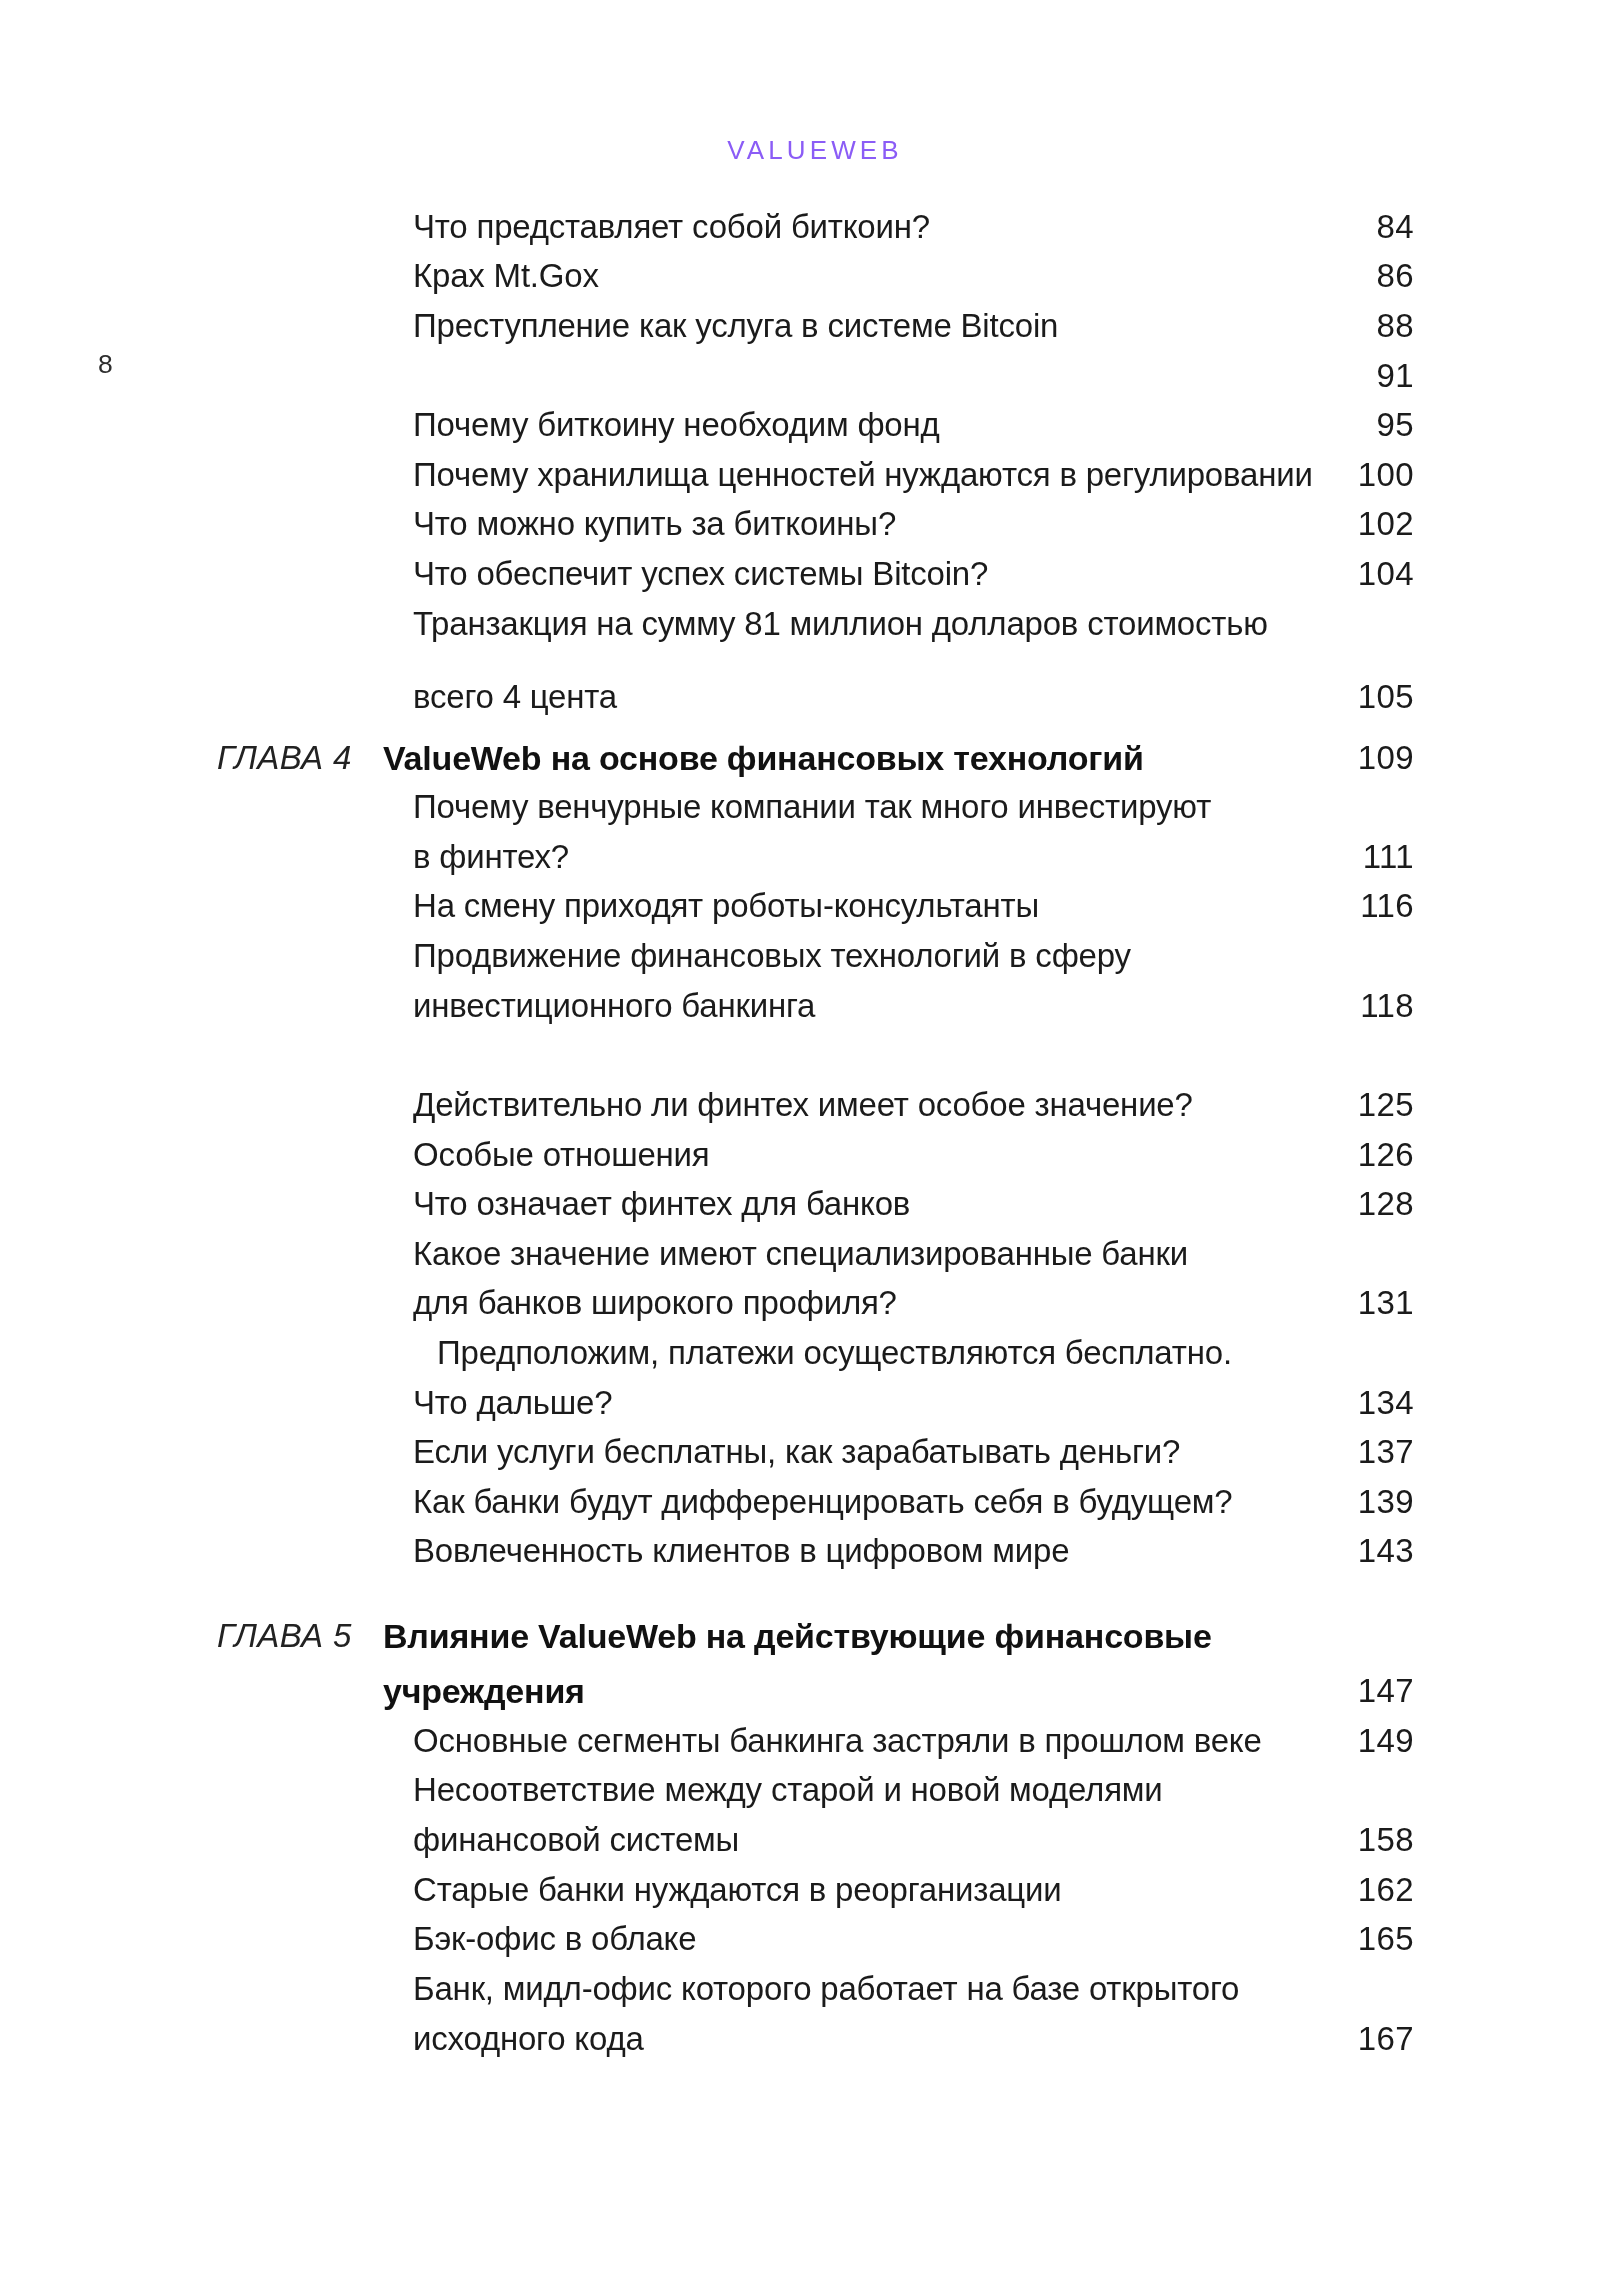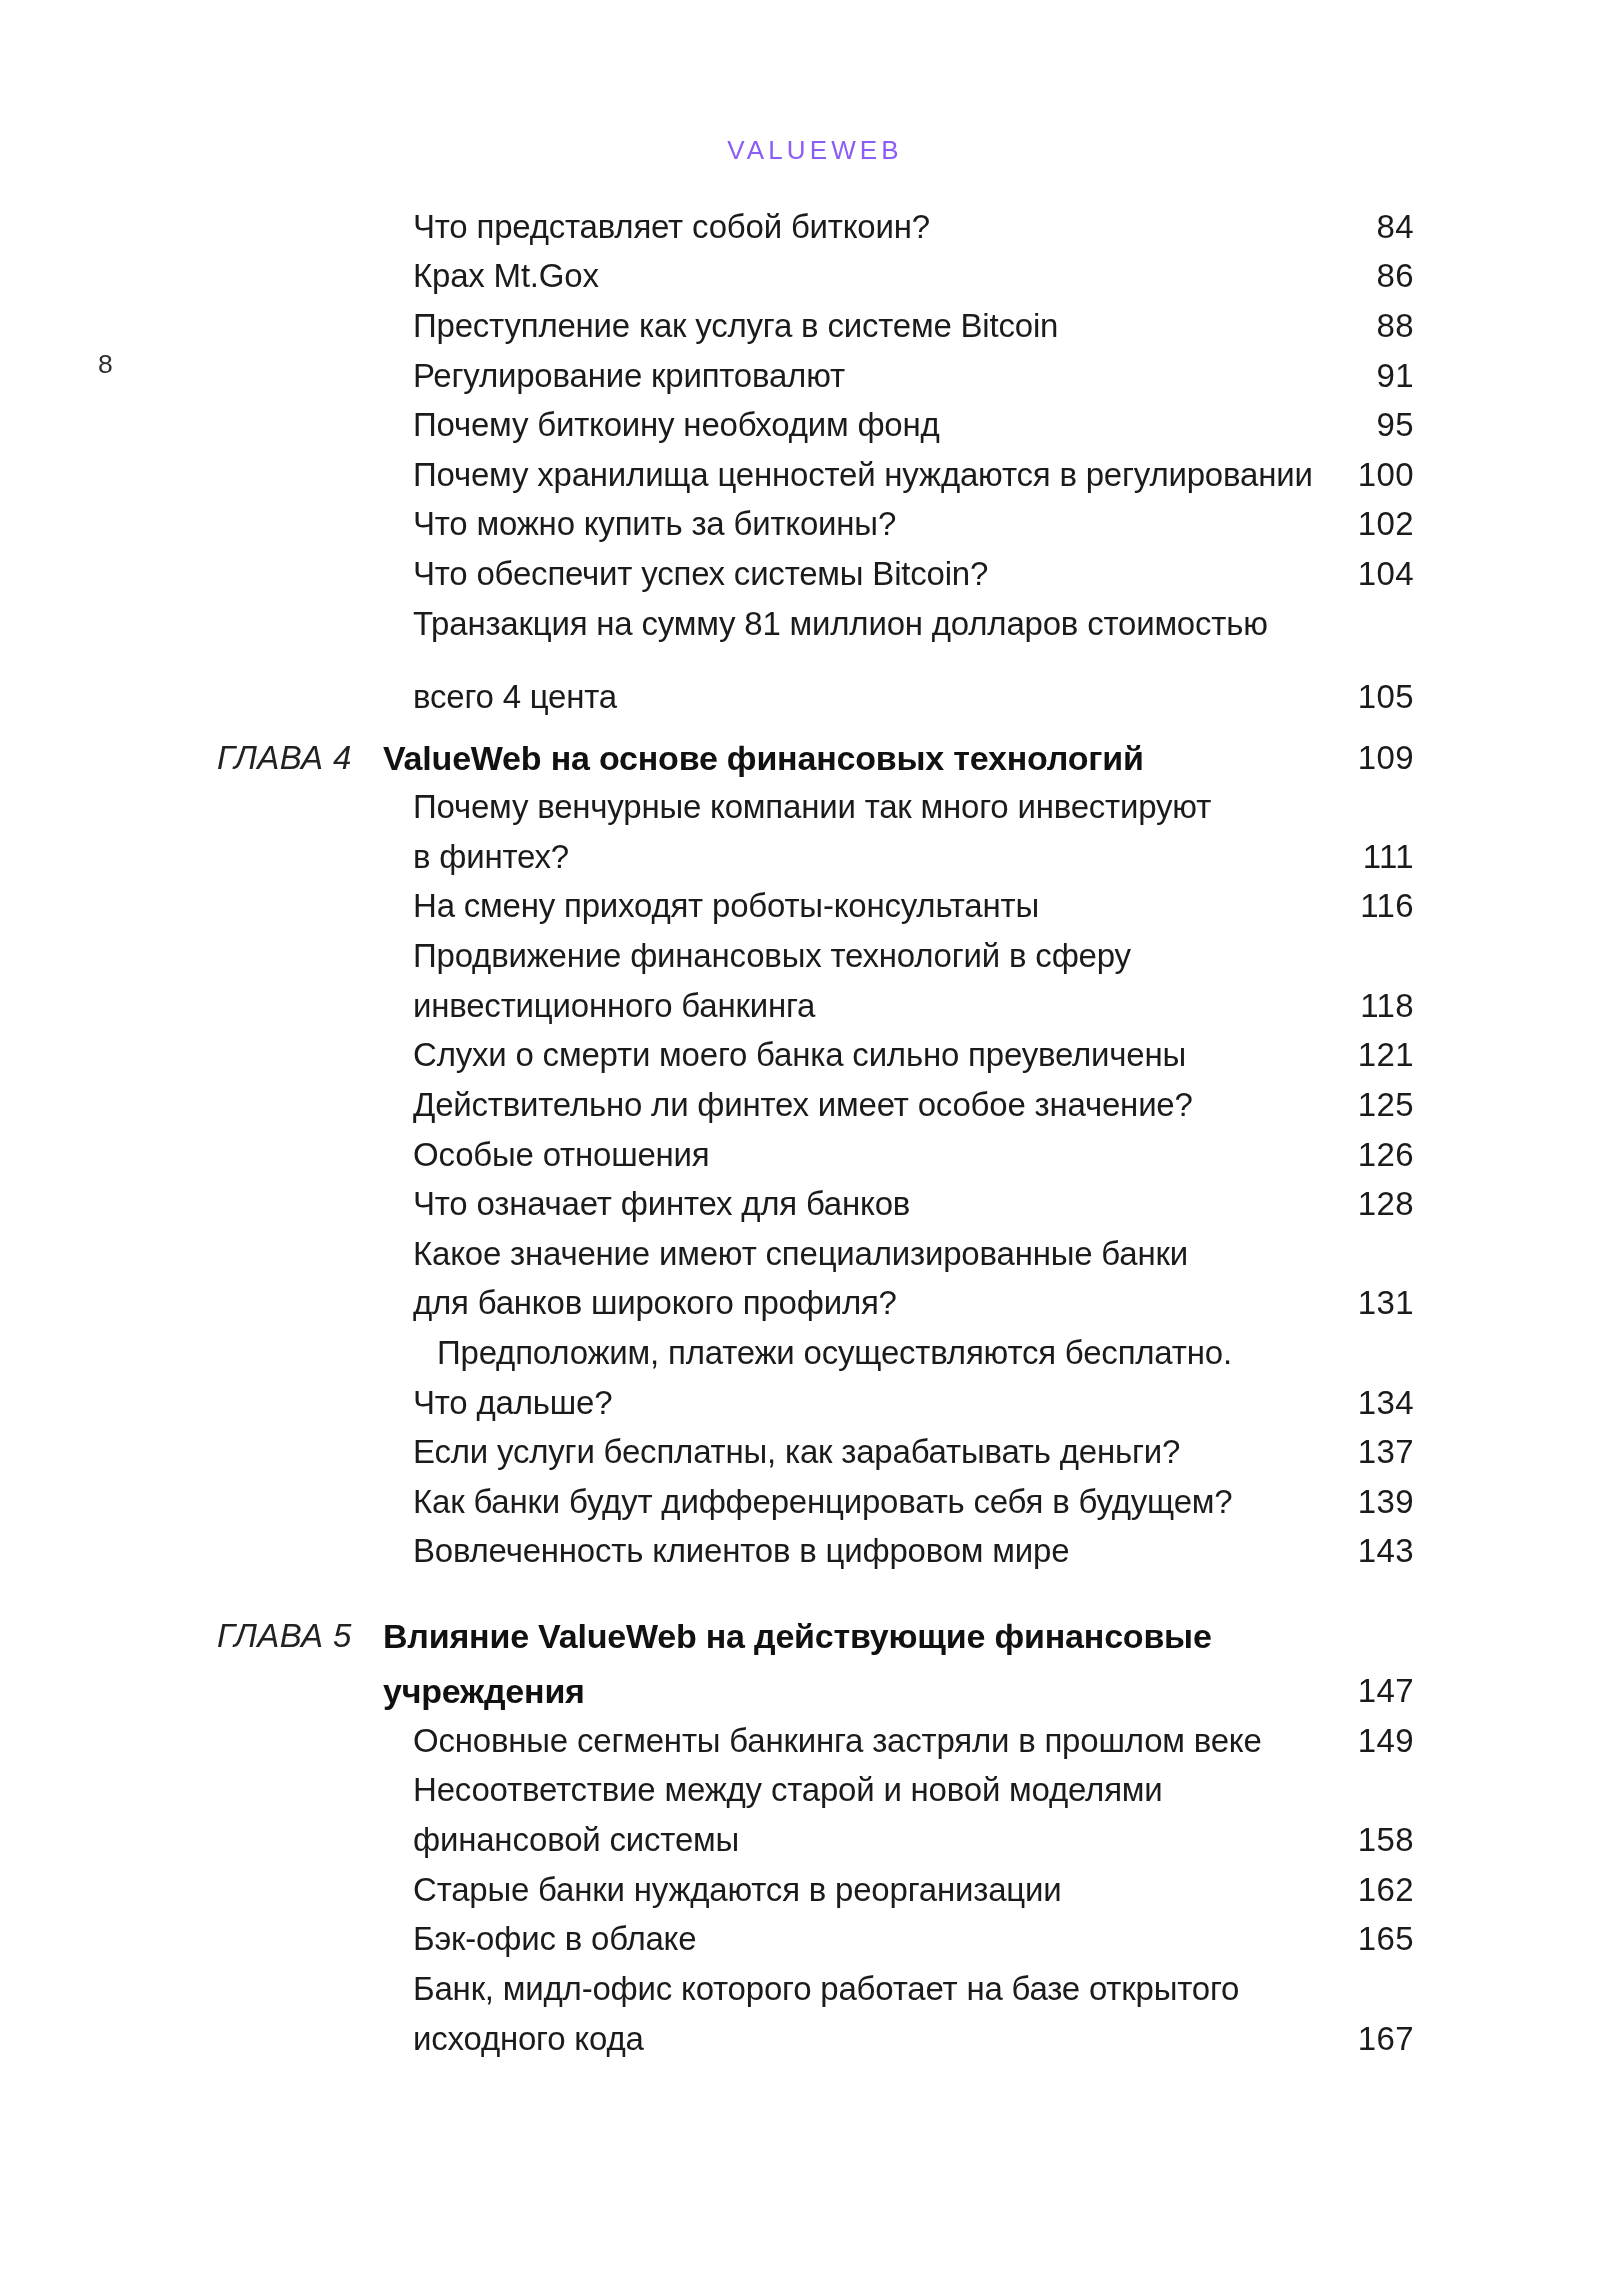--- a/index.html
+++ b/index.html
@@ -102,21 +102,20 @@
     <span class="text">Крах Mt.Gox</span>
     <span class="page-num">86</span>
   </div>
       <div class="row entry" style="top: 301px;">
     <span class="label"></span>
     <span class="text">Преступление как услуга в системе Bitcoin</span>
     <span class="page-num">88</span>
   </div>
       <div class="row entry" style="top: 351px;">
     <span class="label"></span>
-    <span class="text">Регулирование криптовалют</span>
     <span class="page-num">91</span>
   </div>
       <div class="row entry" style="top: 400px;">
     <span class="label"></span>
     <span class="text">Почему биткоину необходим фонд</span>
     <span class="page-num">95</span>
   </div>
       <div class="row entry" style="top: 450px;">
     <span class="label"></span>
     <span class="text">Почему хранилища ценностей нуждаются в регулировании</span>
@@ -164,25 +163,20 @@
   </div>
       <div class="row entry" style="top: 931px;">
     <span class="label"></span>
     <span class="text">Продвижение финансовых технологий в сферу</span>
     <span class="page-num"></span>
   </div>
       <div class="row entry" style="top: 981px;">
     <span class="label"></span>
     <span class="text">инвестиционного банкинга</span>
     <span class="page-num">118</span>
-  </div>
-      <div class="row entry" style="top: 1030px;">
-    <span class="label"></span>
-    <span class="text">Слухи о смерти моего банка сильно преувеличены</span>
-    <span class="page-num">121</span>
   </div>
       <div class="row entry" style="top: 1080px;">
     <span class="label"></span>
     <span class="text">Действительно ли финтех имеет особое значение?</span>
     <span class="page-num">125</span>
   </div>
       <div class="row entry" style="top: 1130px;">
     <span class="label"></span>
     <span class="text">Особые отношения</span>
     <span class="page-num">126</span>

